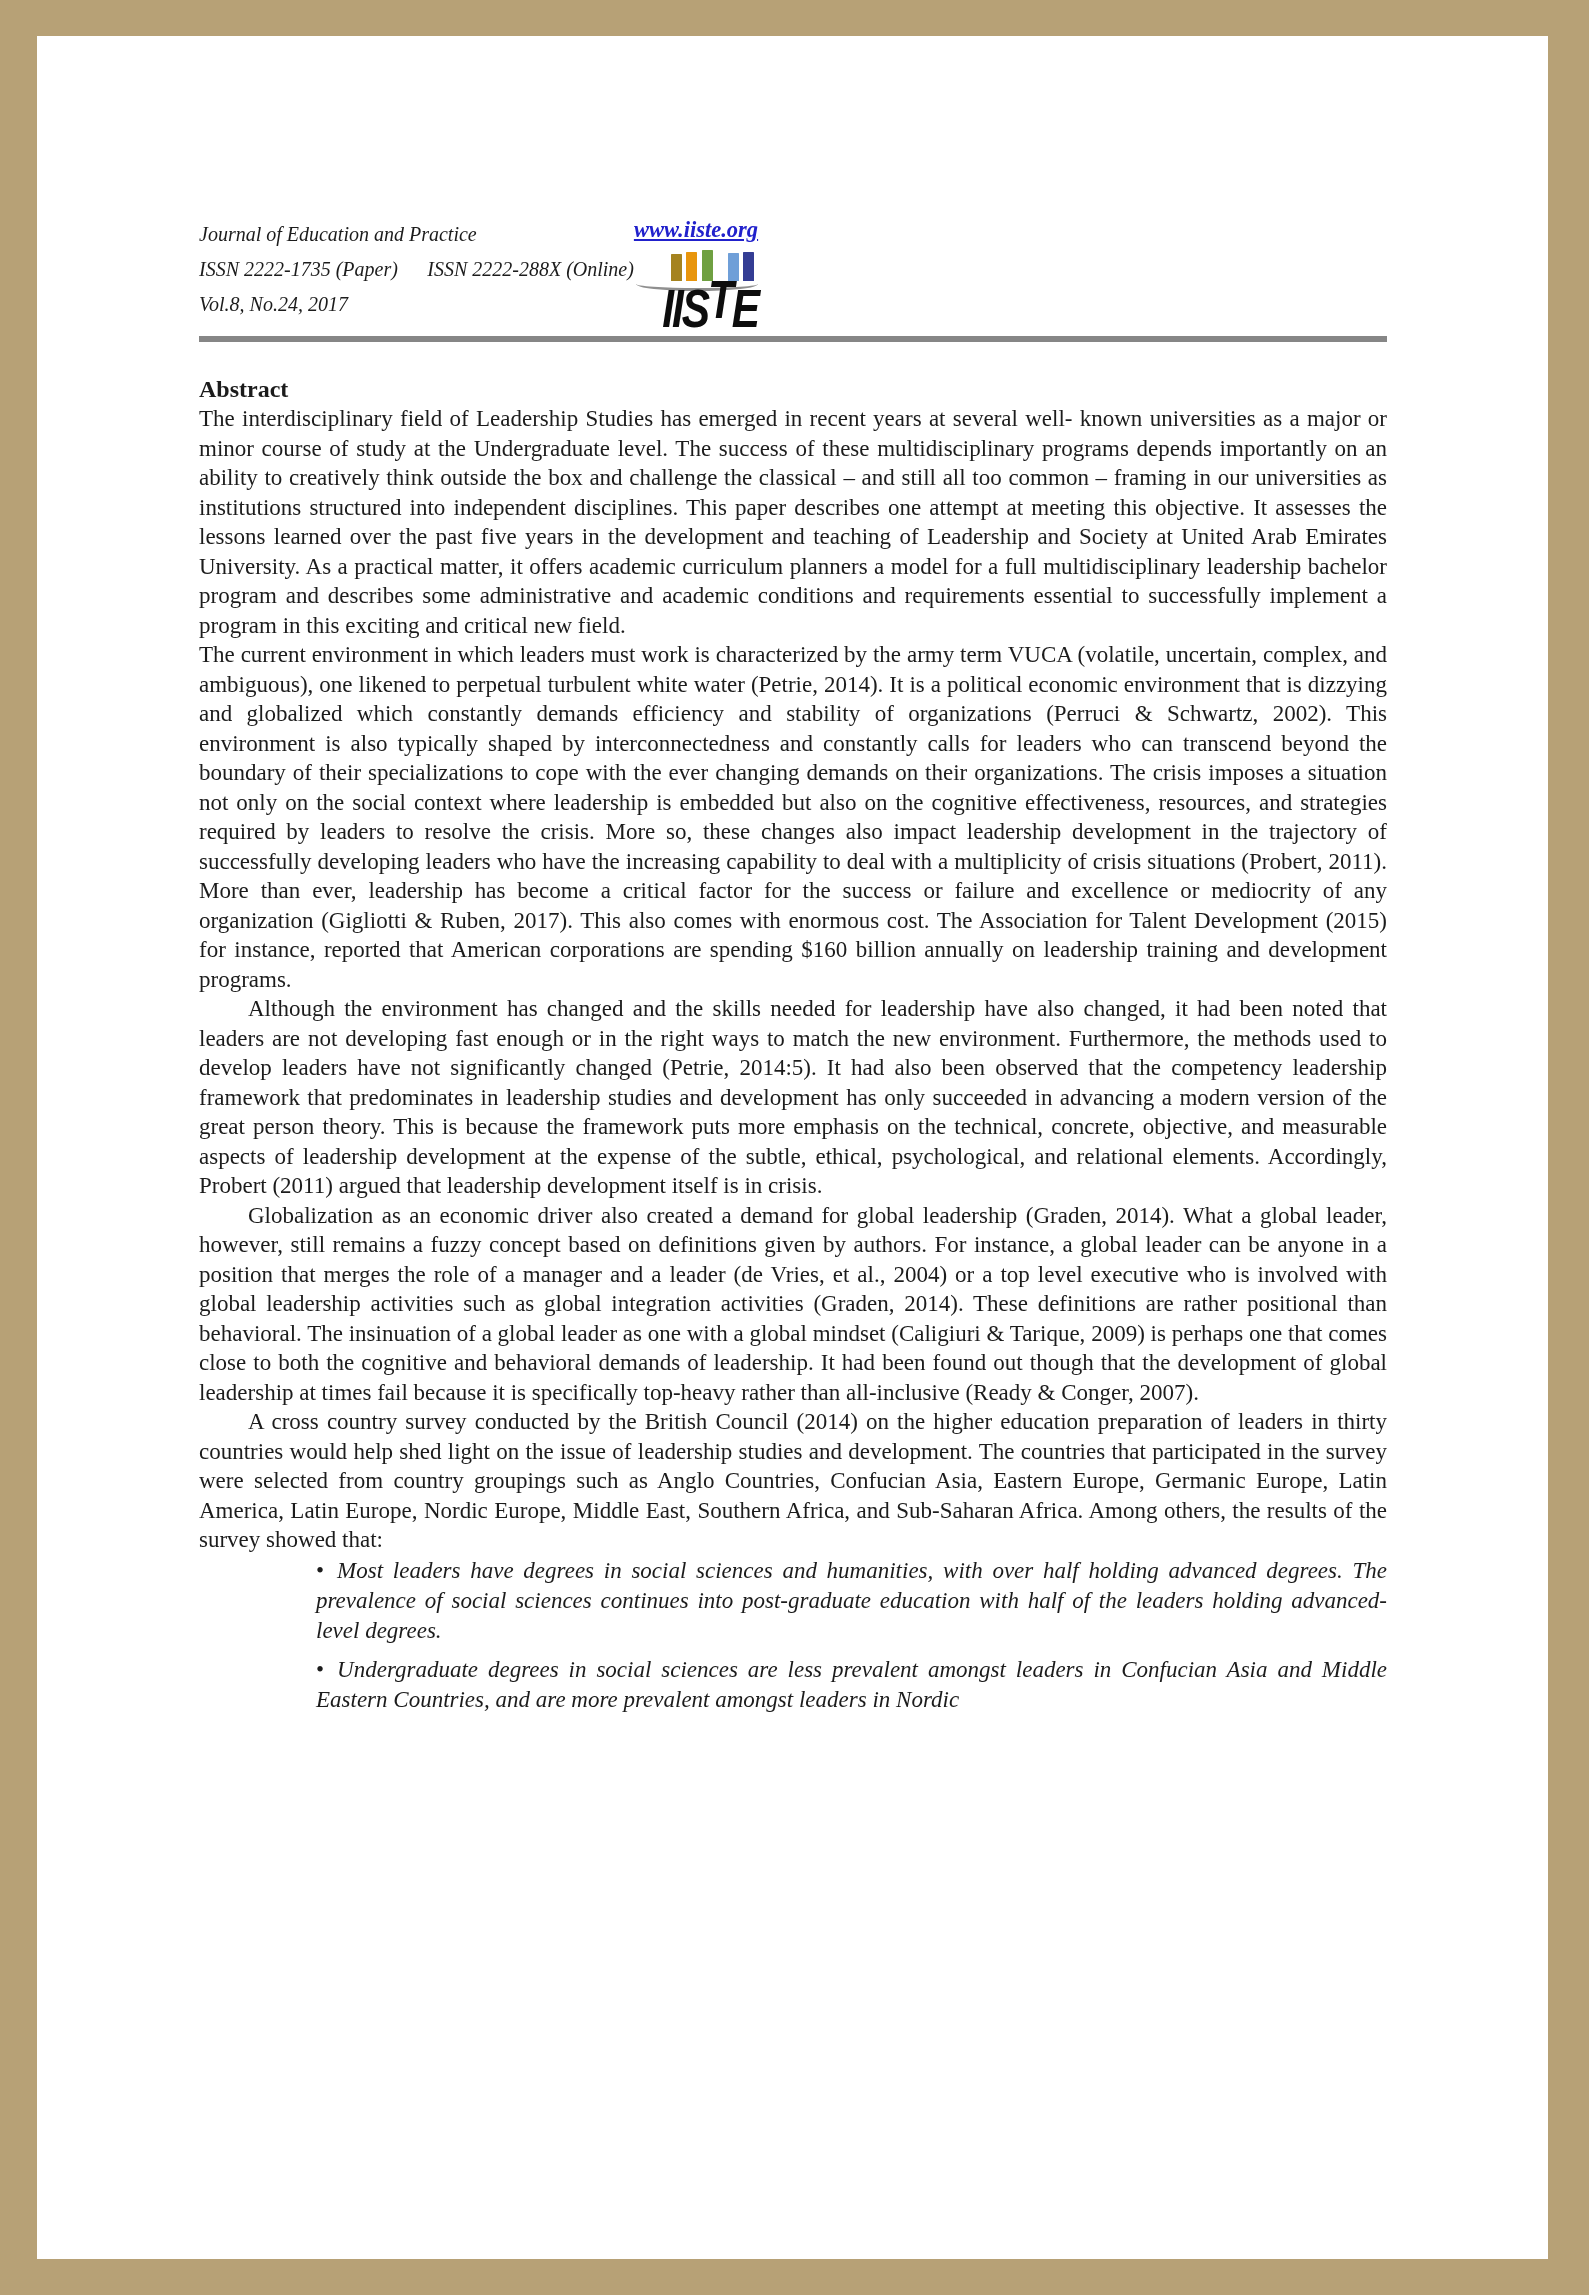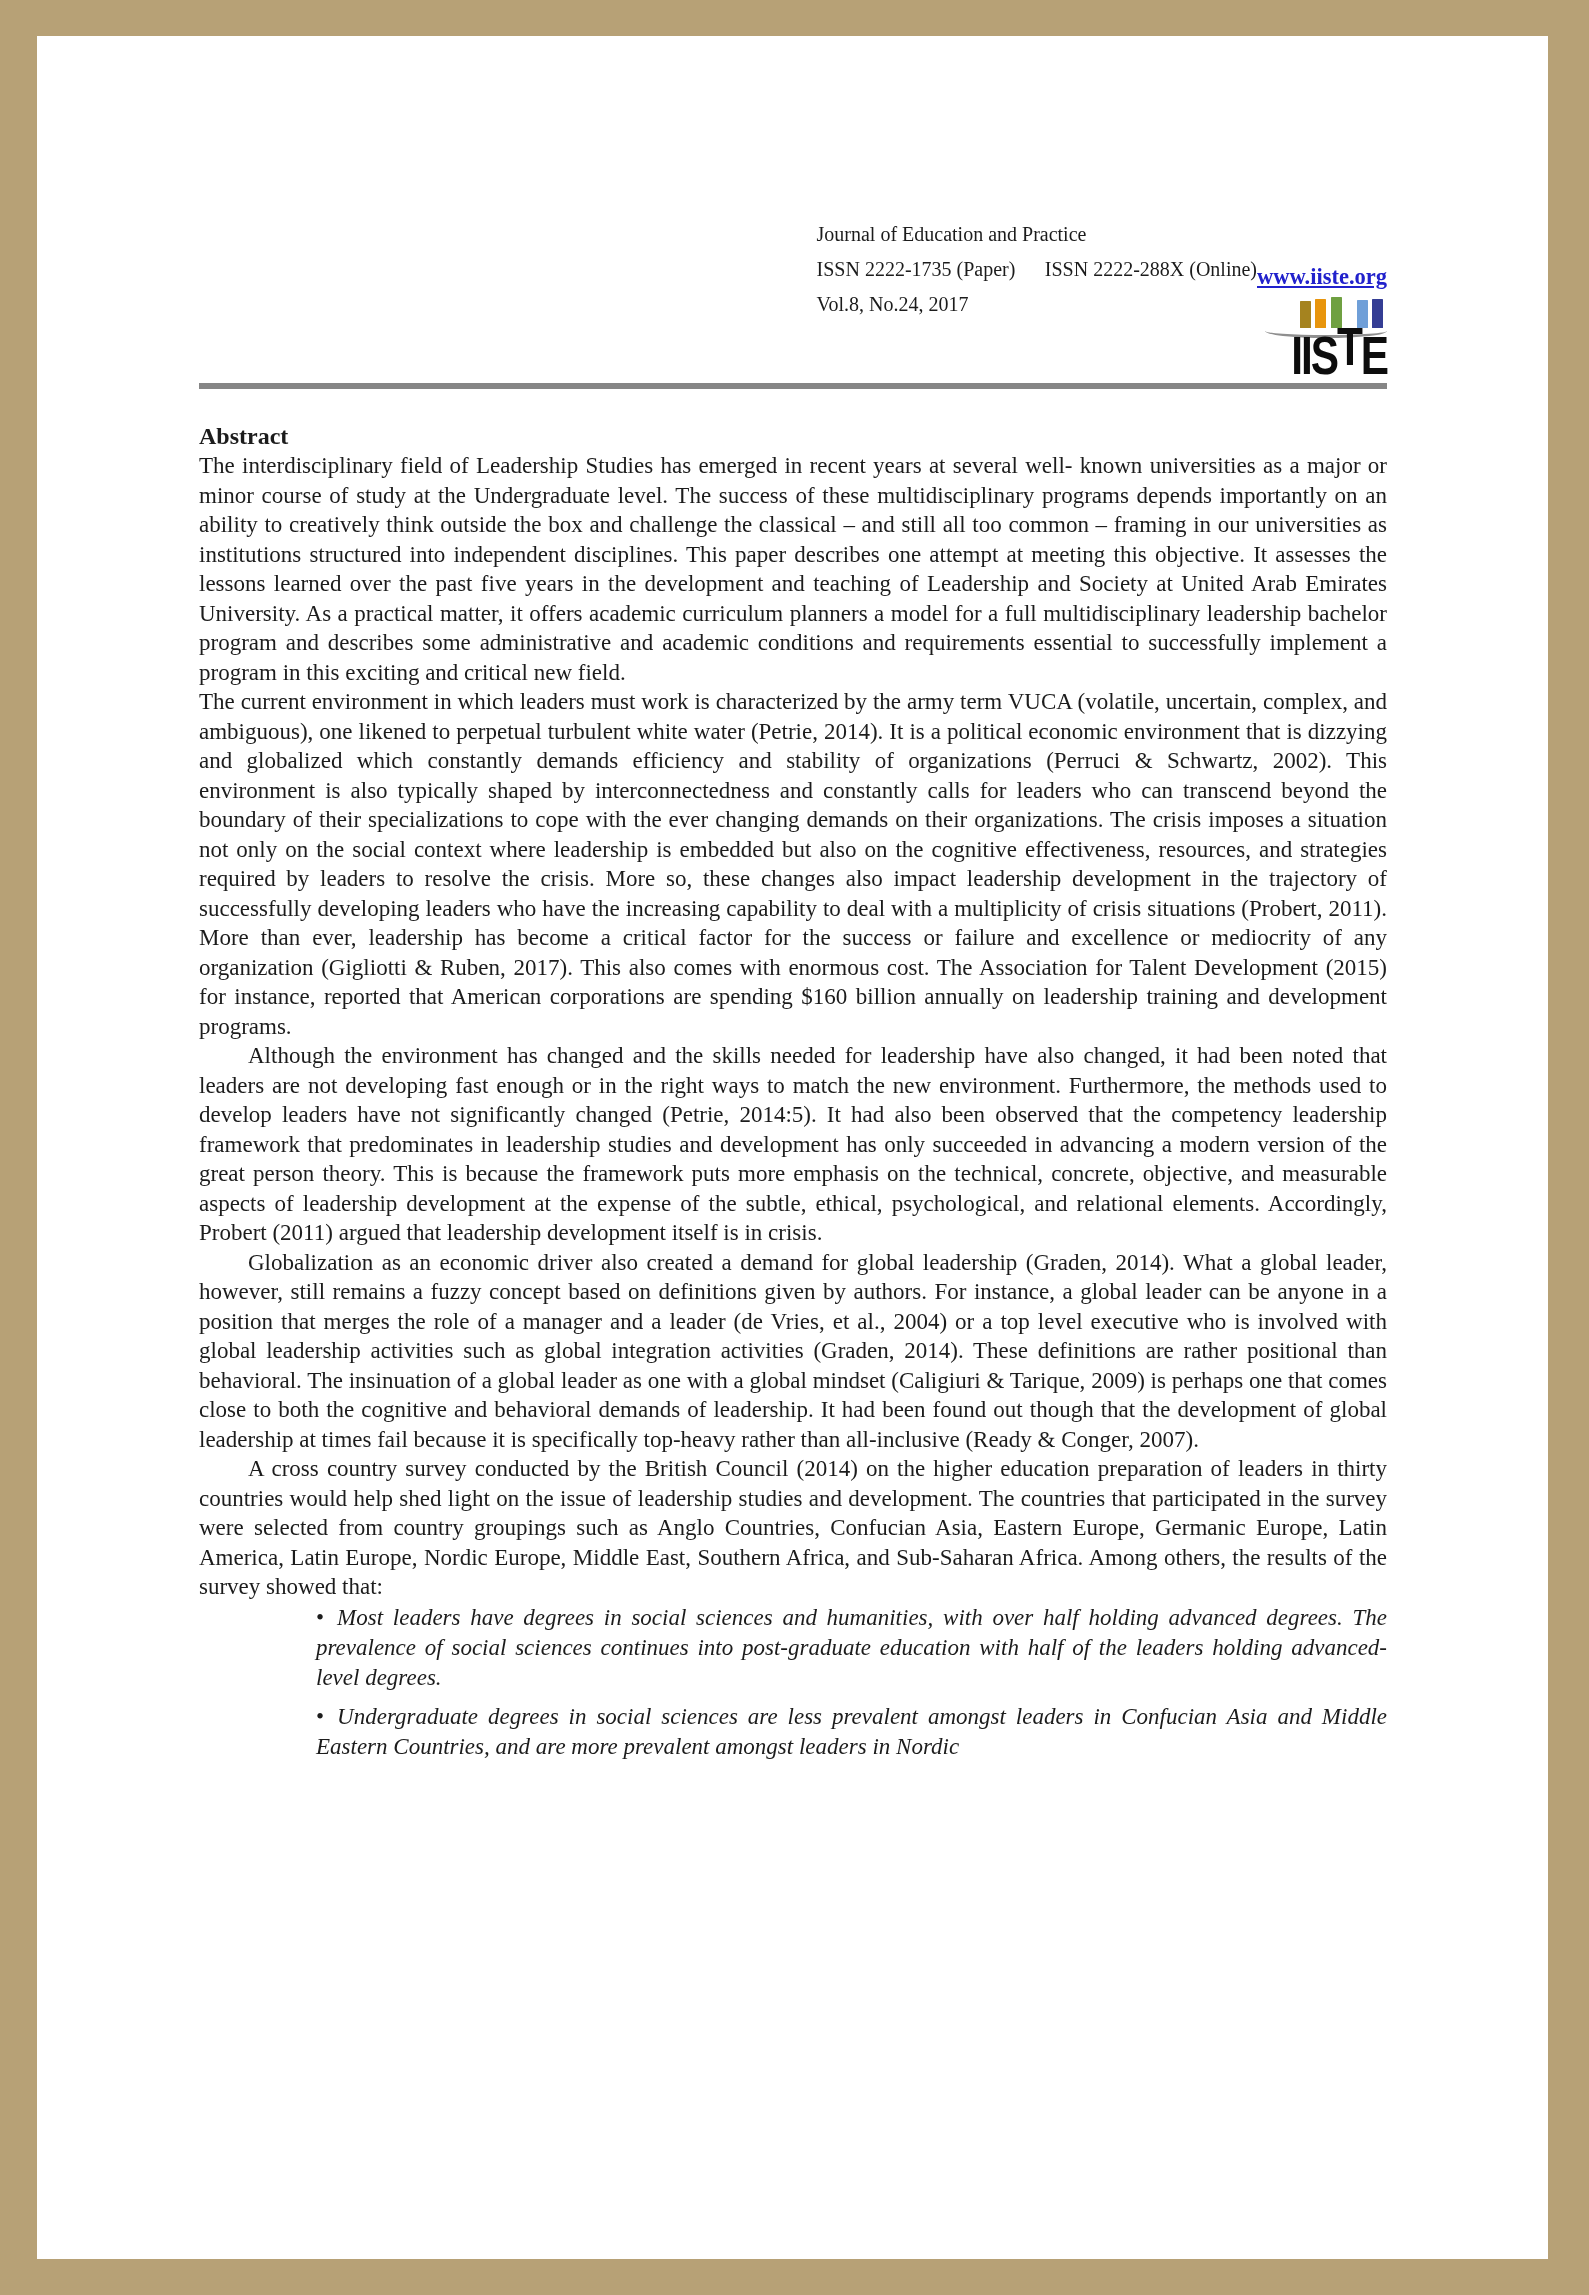--- a/index.html
+++ b/index.html
@@ -14,28 +14,28 @@
     width:1511px;height:2223px;
     background:#ffffff;
     overflow:hidden;
   }
   .content{
     position:absolute;left:162px;top:181px;
     width:1188px;
     color:#1c1c1c;
   }
   
-  .header{display:flex;justify-content:flex-end;align-items:flex-start;}
+  .header{display:flex;justify-content:flex-start;align-items:flex-start;font-style:italic;}
   .header-left{font-size:20px;line-height:35px;white-space:nowrap;}
   .issn-online{margin-left:24.4px;}
   .header-right{text-align:right;}
   .site-link{
     font-size:22.5px;font-weight:bold;
     color:#2121cc;text-decoration:underline;
-    display:inline-block;line-height:26px;margin-top:47px;
+    display:inline-block;line-height:26px;
   }
   .logo{display:inline-block;margin-top:6.4px;}
   .logo-bars{display:flex;justify-content:flex-end;align-items:flex-end;gap:4.5px;height:32px;padding-right:3.9px;}
   .logo-bar{width:11px;border-radius:0.6px;}
   .bar-1{height:27px;background:#a5831f;}
   .bar-2{height:29.5px;background:#e8950c;}
   .bar-3{height:31px;background:#6fa041;}
   .bar-4{height:28px;background:#6f9fd8;margin-left:10.3px;}
   .bar-5{height:29.5px;background:#343d94;}
   .logo-arc{

